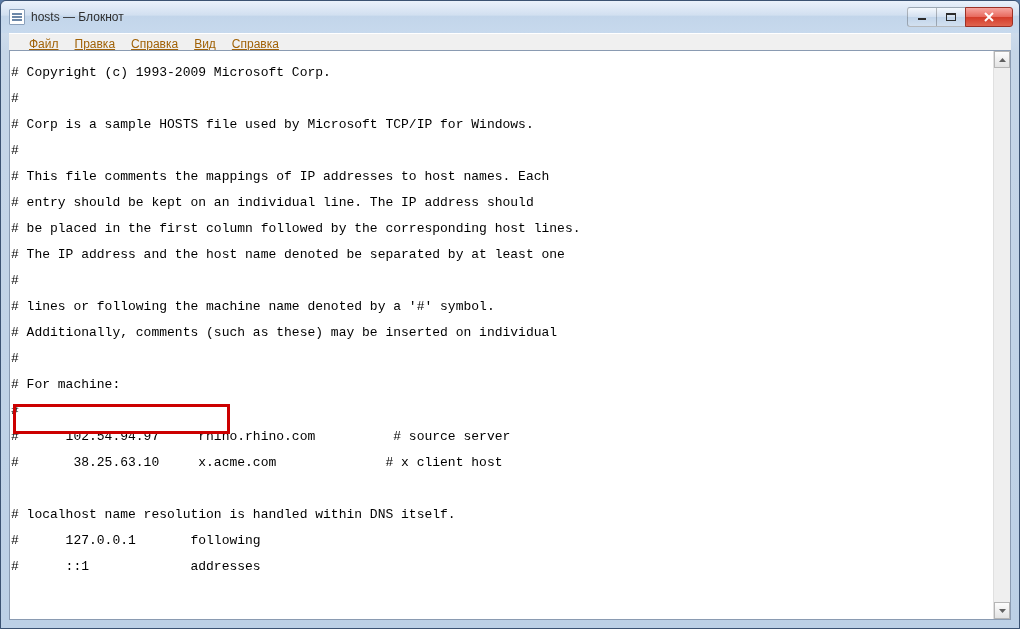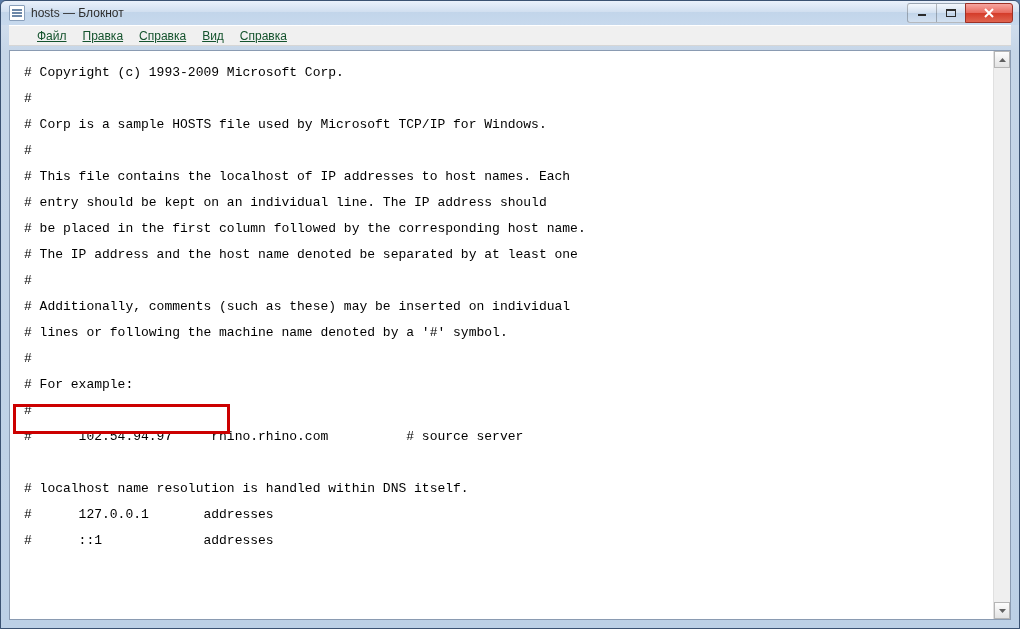--- a/index.html
+++ b/index.html
@@ -14,21 +14,21 @@
       position: absolute;
       left: 0;
       top: 0;
       right: 0;
       bottom: 0;
       background: linear-gradient(180deg, #d9e4f1 0%, #c6d6e8 8%, #bcd0e6 100%);
       border: 1px solid #3b5272;
       border-radius: 6px 6px 0 0;
     }
     .titlebar {
-      height: 24px;
+      height: 32px;
       display: flex;
       align-items: center;
       padding: 0 6px 0 8px;
       background: linear-gradient(180deg, #eaf1fb 0%, #d1dff0 45%, #c2d5ea 46%, #c7d9ed 100%);
       border-radius: 6px 6px 0 0;
     }
     .app-icon {
       width: 16px;
       height: 16px;
       margin-right: 6px;
@@ -72,26 +72,26 @@
       width: 48px;
       border-radius: 0 3px 3px 0;
       background: linear-gradient(180deg, #f7a6a0 0%, #e86b5f 48%, #d43c2a 52%, #e0644f 100%);
       border-color: #9c3126;
     }
     .win-btn svg { display: block; }
     .menubar {
       height: 21px;
       display: flex;
       align-items: center;
-      padding: 0 20px;
+      padding: 0 12px;
       background: #f0f0f0;
       border-top: 1px solid #fff;
       border-bottom: 1px solid #d6d6d6;
       font-size: 12px;
-      color: #14532d;
+      color: #a16207;
       margin: 0 8px;
     }
     .menubar-wrap {
       margin: 0;
     }
     .menu-item {
       padding: 2px 8px;
       cursor: default;
     }
     .menu-item .ul { text-decoration: underline; }
@@ -100,21 +100,21 @@
       left: 8px;
       right: 8px;
       top: 49px;
       bottom: 8px;
       background: #fff;
       border: 1px solid #8a9bb2;
       display: flex;
     }
     .editor {
       flex: 1;
-      padding: 2px 14px;
+      padding: 2px 1px;
       font-family: "Courier New", monospace;
       font-size: 13px;
       line-height: 13px;
       color: #000;
       white-space: pre;
       overflow: hidden;
       position: relative;
     }
     .scrollbar {
       width: 17px;
@@ -175,34 +175,35 @@
       <div class="menu-item"><span class="ul">Справка</span></div>
     </div>
   </div>
 
   <div class="client">
     <div class="editor">
 <div class="text-line"># Copyright (c) 1993-2009 Microsoft Corp.</div>
 <div class="text-line">#</div>
 <div class="text-line"># Corp is a sample HOSTS file used by Microsoft TCP/IP for Windows.</div>
 <div class="text-line">#</div>
-<div class="text-line"># This file contains the localhost of IP addresses to host names. Each</div>
+<div class="text-line"># This file comments the mappings of IP addresses to host names. Each</div>
 <div class="text-line"># entry should be kept on an individual line. The IP address should</div>
-<div class="text-line"># be placed in the first column followed by the corresponding host name.</div>
+<div class="text-line"># be placed in the first column followed by the corresponding host lines.</div>
 <div class="text-line"># The IP address and the host name denoted be separated by at least one</div>
 <div class="text-line">#</div>
+<div class="text-line"># lines or following the machine name denoted by a '#' symbol.</div>
 <div class="text-line"># Additionally, comments (such as these) may be inserted on individual</div>
-<div class="text-line"># lines or following the machine name denoted by a '#' symbol.</div>
-<div class="text-line">#</div>
-<div class="text-line"># For example:</div>
+<div class="text-line">#</div>
+<div class="text-line"># For machine:</div>
 <div class="text-line">#</div>
 <div class="text-line">#      102.54.94.97     rhino.rhino.com          # source server</div>
+<div class="text-line">#       38.25.63.10     x.acme.com              # x client host</div>
 <div class="text-line"></div>
 <div class="text-line"># localhost name resolution is handled within DNS itself.</div>
-<div class="text-line">#      127.0.0.1       addresses</div>
+<div class="text-line">#      127.0.0.1       following</div>
 <div class="text-line">#      ::1             addresses</div>
 <div class="text-line"></div>
 
 
 
       <div class="highlight-box" style="left:3px;top:353px;width:217px;height:30px;"></div>
     </div>
     <div class="scrollbar">
       <div class="sb-btn">
         <svg width="7" height="4" viewBox="0 0 7 4">

